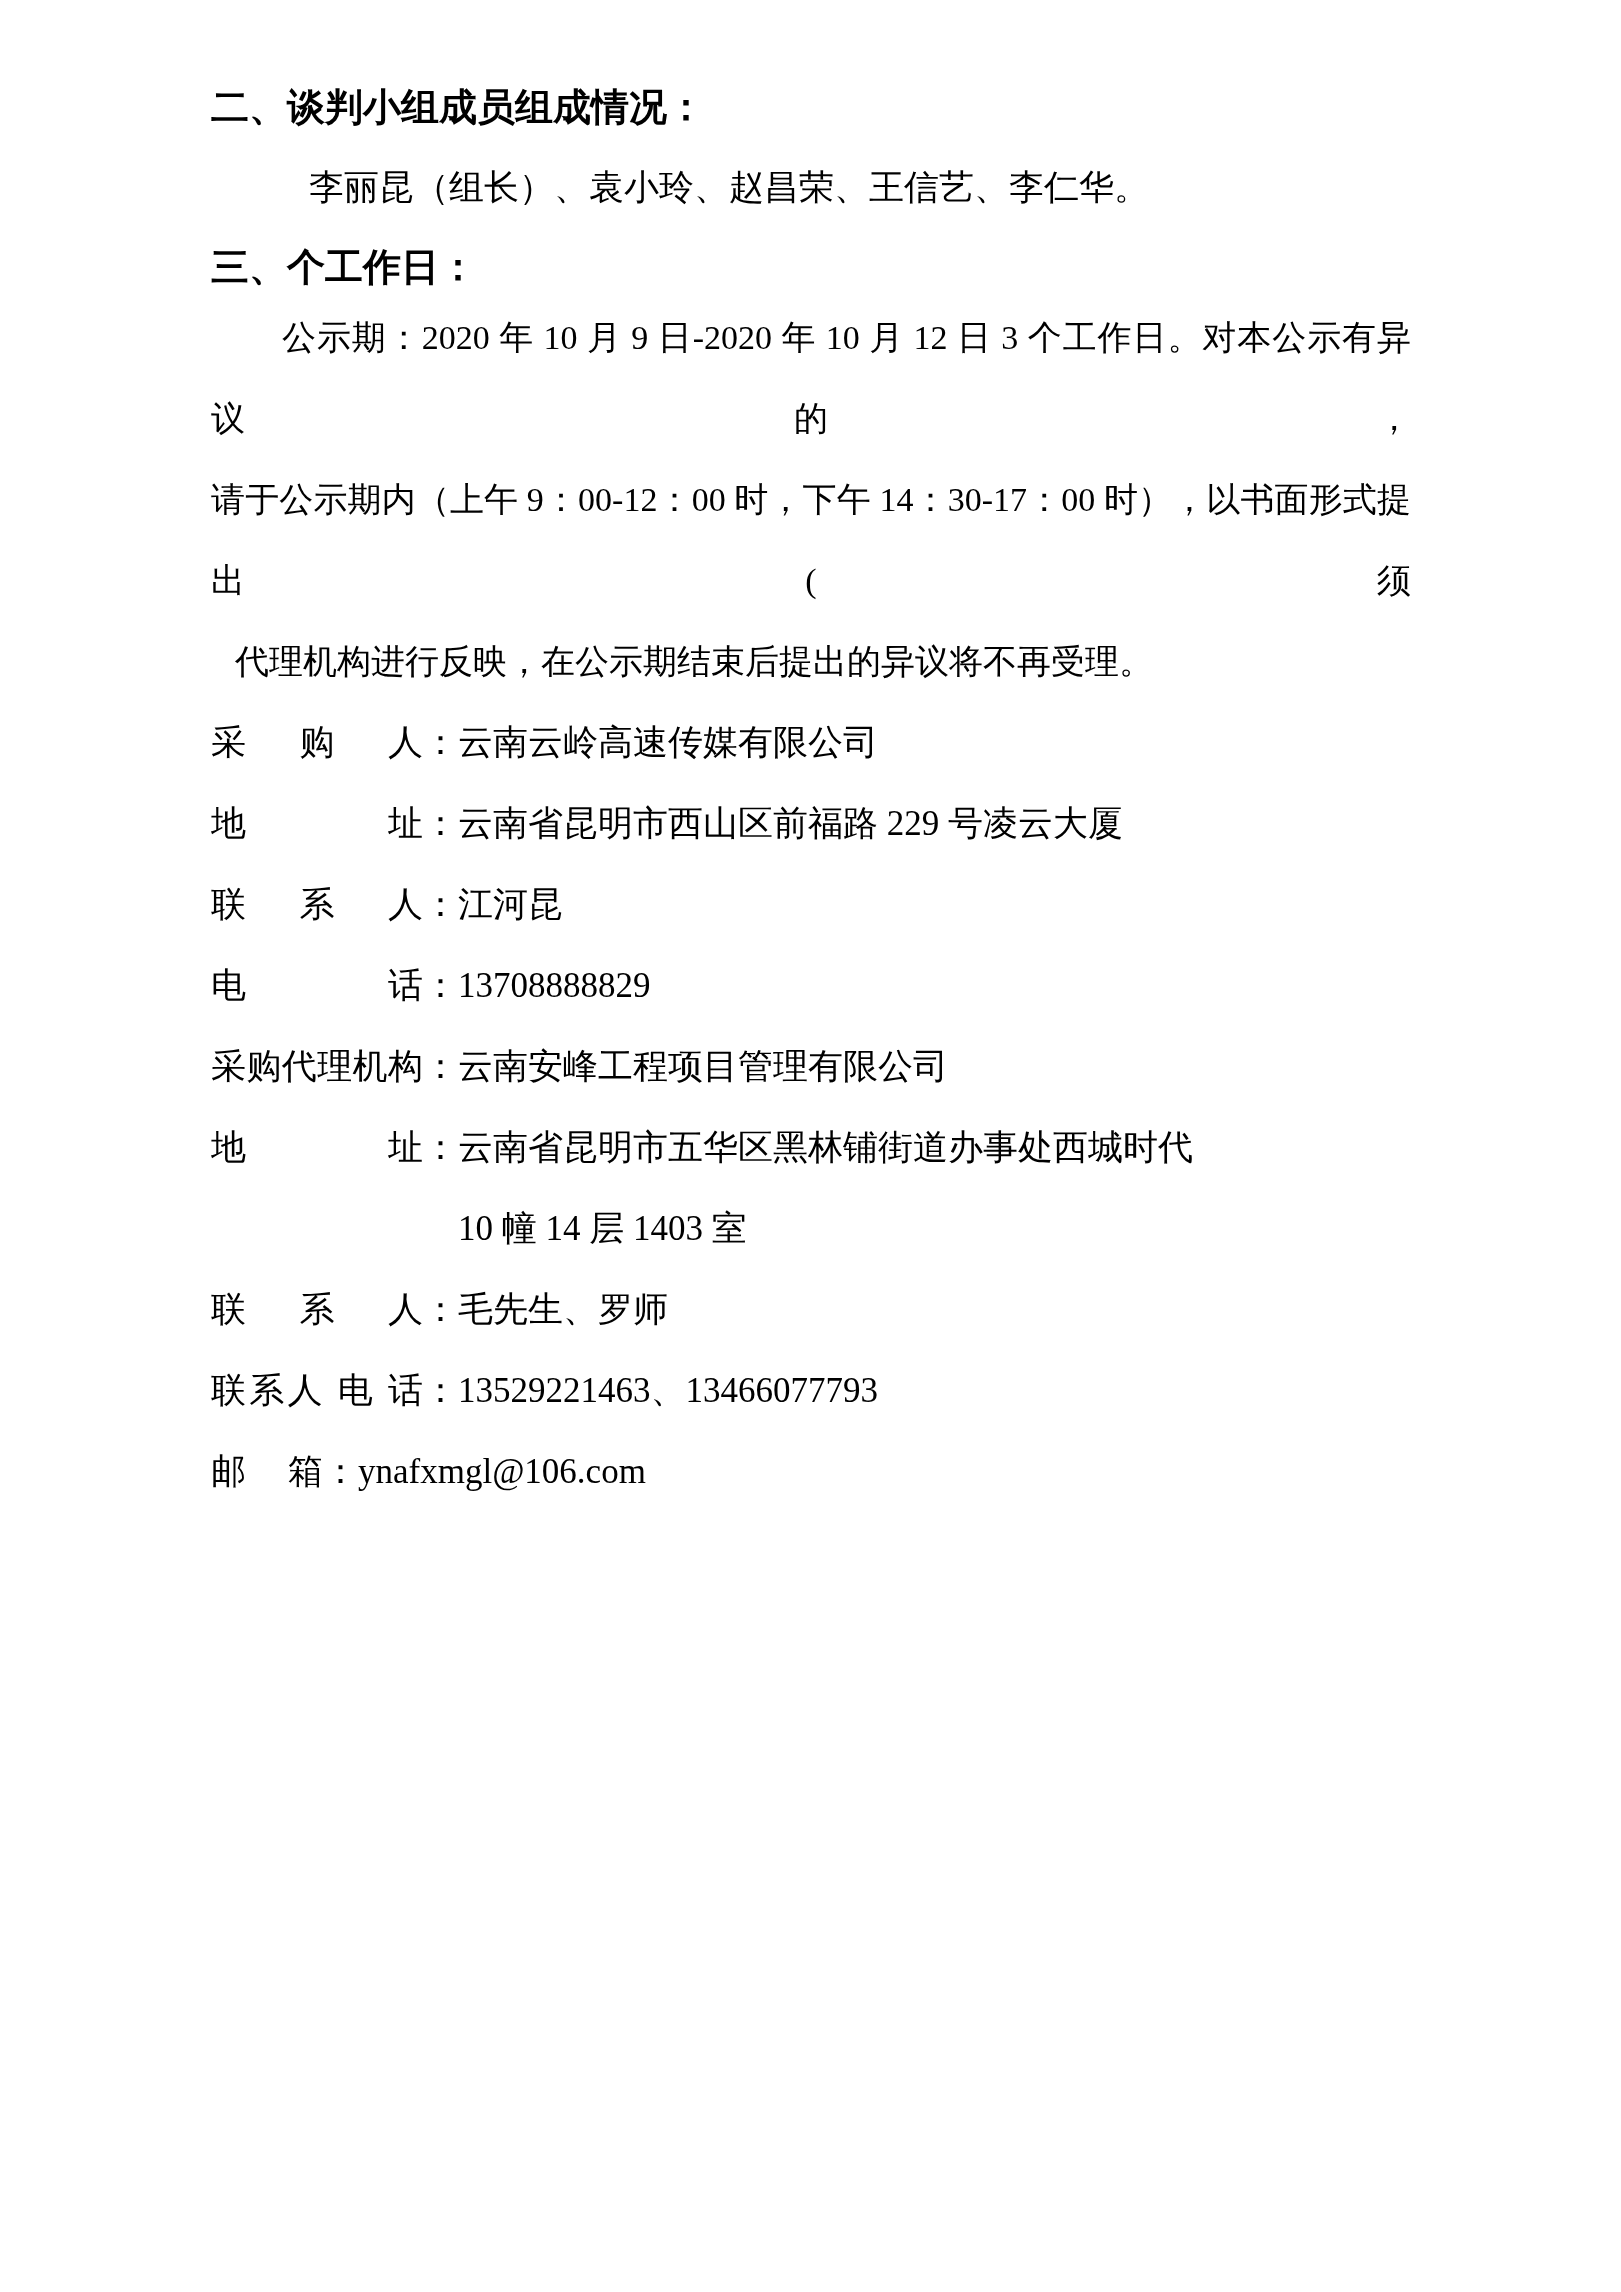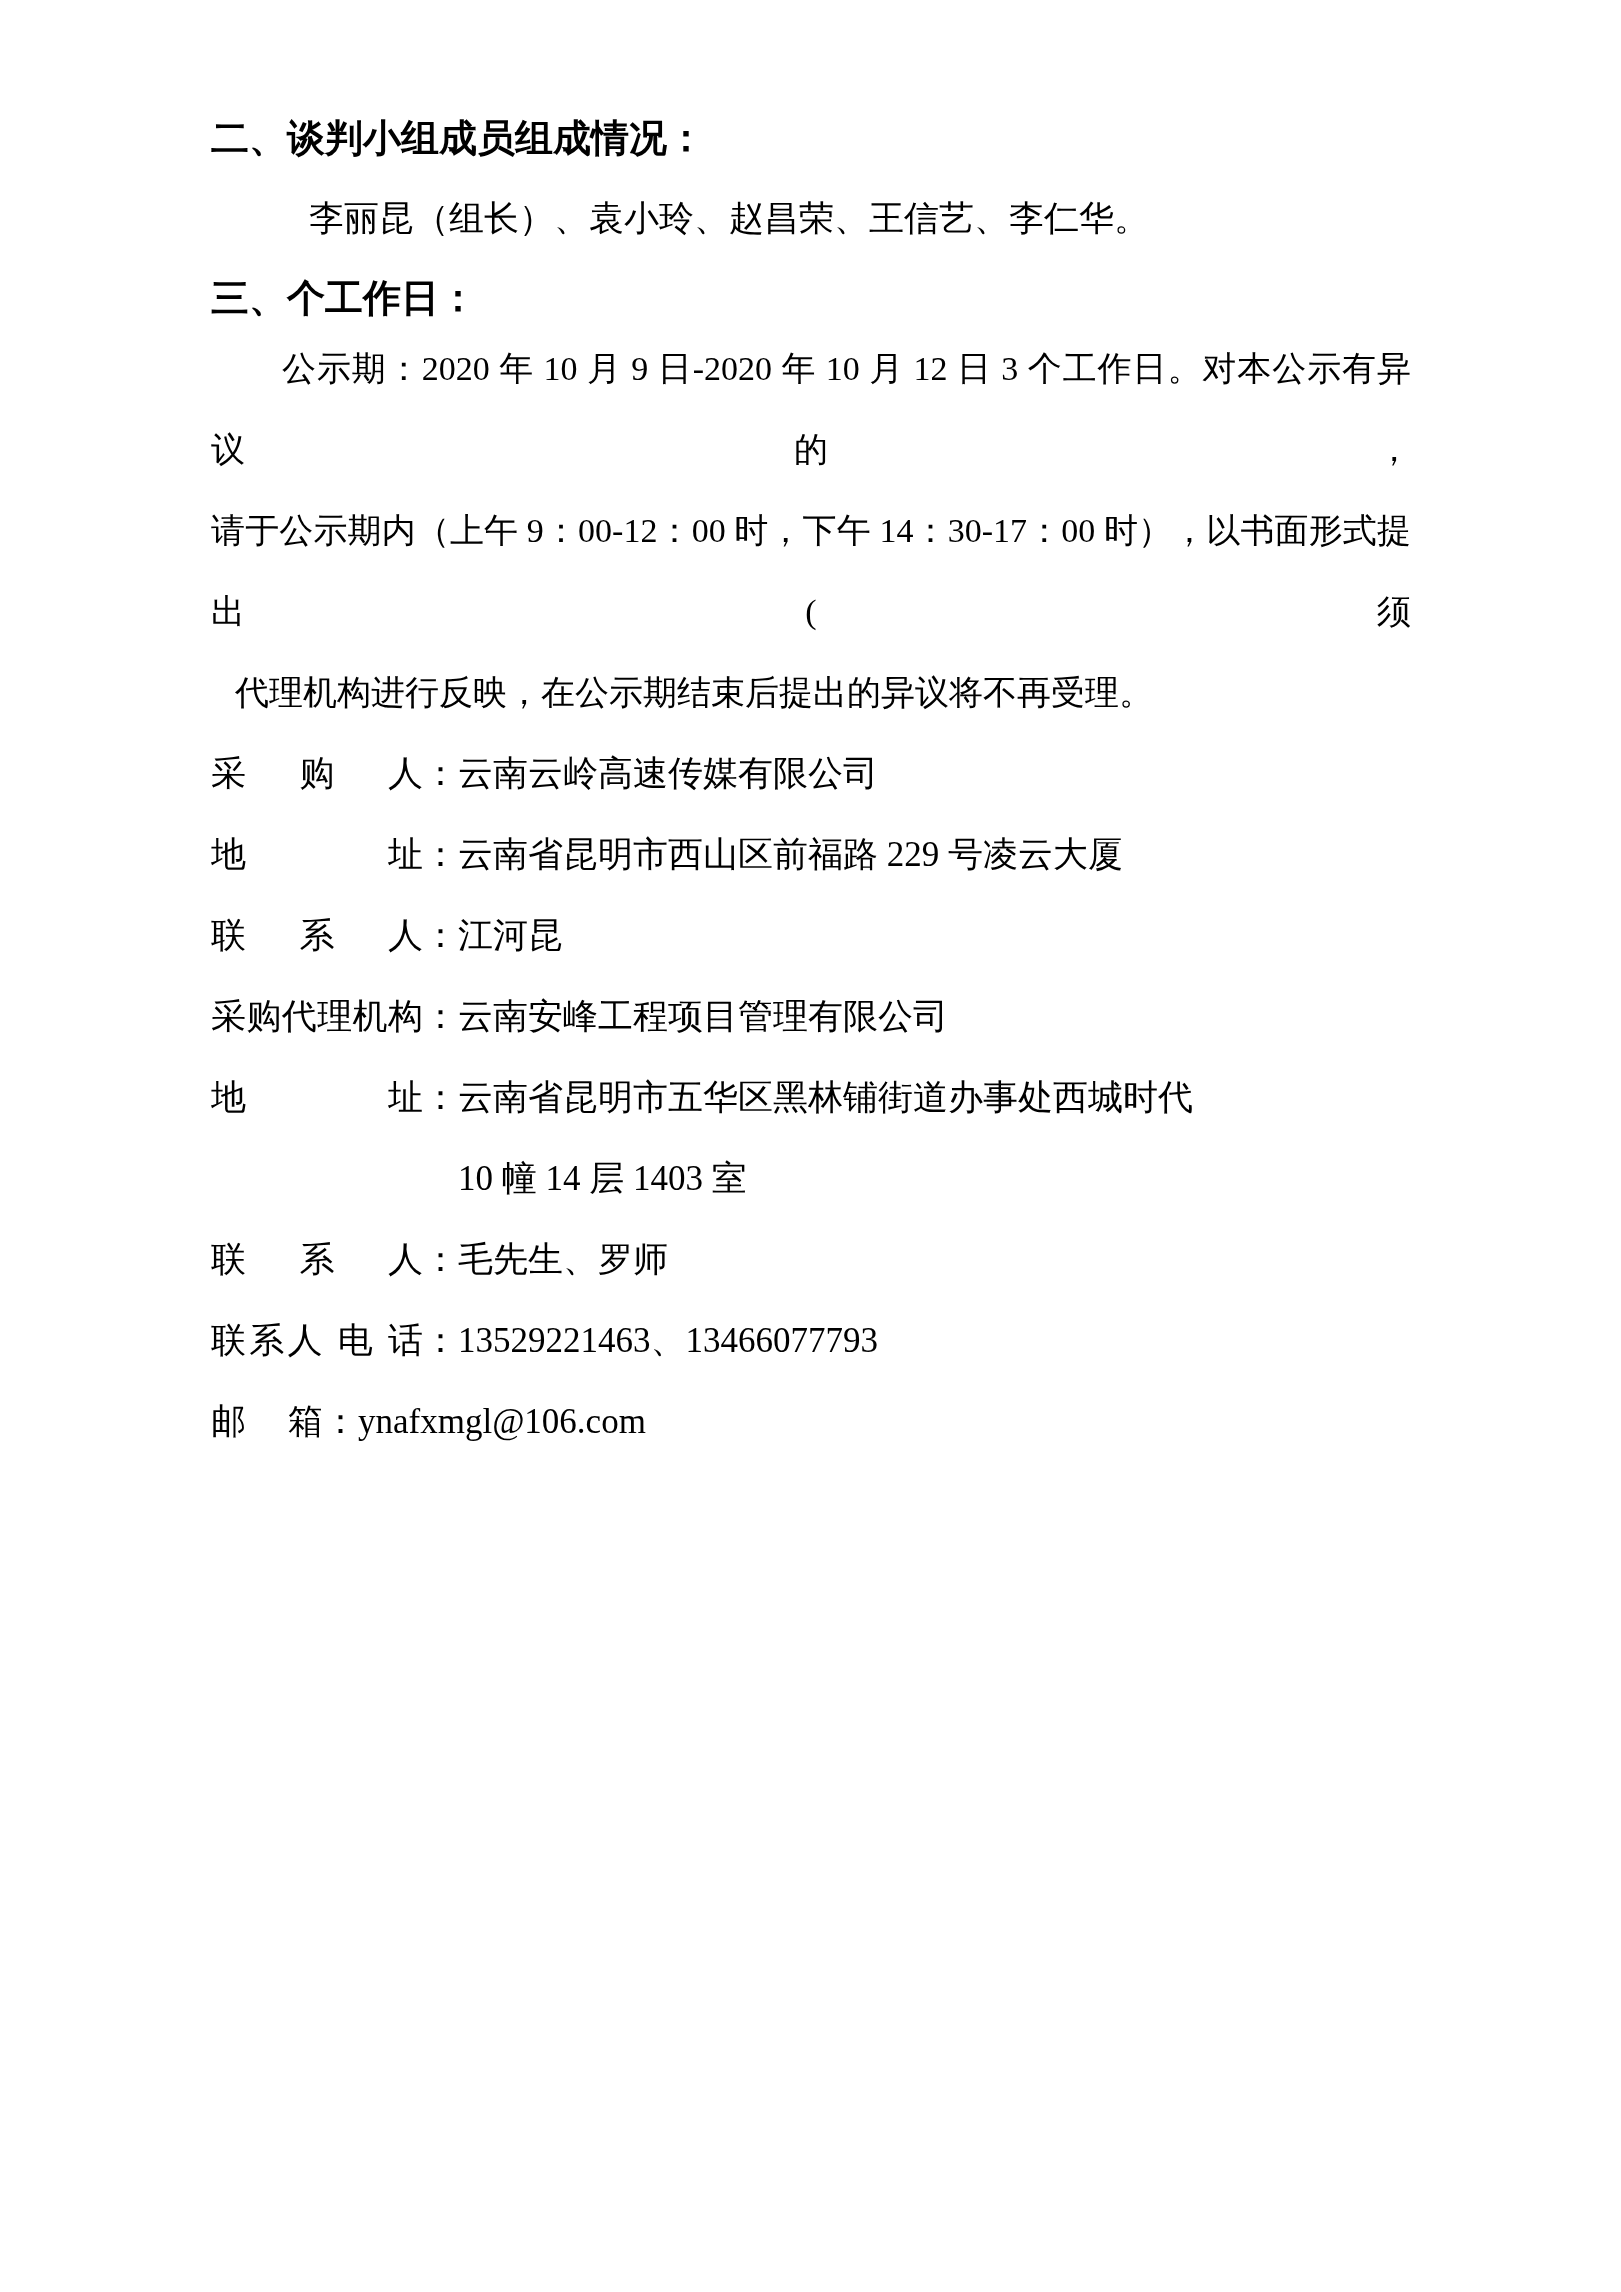--- a/index.html
+++ b/index.html
@@ -3,21 +3,21 @@
 <meta charset="utf-8">
 <style>
   html,body{margin:0;padding:0;background:#888;}
   .page{
     position:relative;
     width:1621px;height:2293px;
     margin:0 auto;
     background:#ffffff;
     color:#000000;
     box-sizing:border-box;
-    padding:115px 210px 0 211px;
+    padding:84px 210px 0 211px;
     font-family:"Liberation Serif","DejaVu Serif",serif;
     overflow:hidden;
   }
   .h{
     font-family:"Liberation Sans","DejaVu Sans",sans-serif;
     font-weight:bold;
     font-size:38px;
     line-height:47px;
     margin:0;
   }
@@ -80,20 +80,23 @@
     </div>
 
     <div class="crow">
       <span class="lab">地址</span><span class="colon">：</span><span class="val">云南省昆明市西山区前福路 229 号凌云大厦</span>
     </div>
 
     <div class="crow">
       <span class="lab">联系人</span><span class="colon">：</span><span class="val">江河昆</span>
     </div>
 
+    <div class="crow">
+      <span class="lab">电话</span><span class="colon">：</span><span class="val">13708888829</span>
+    </div>
 
     <div class="crow">
       <span class="lab">采购代理机构</span><span class="colon">：</span><span class="val">云南安峰工程项目管理有限公司</span>
     </div>
 
     <div class="crow">
       <span class="lab">地址</span><span class="colon">：</span><span class="val">云南省昆明市五华区黑林铺街道办事处西城时代</span>
     </div>
 
     <div class="crow">

